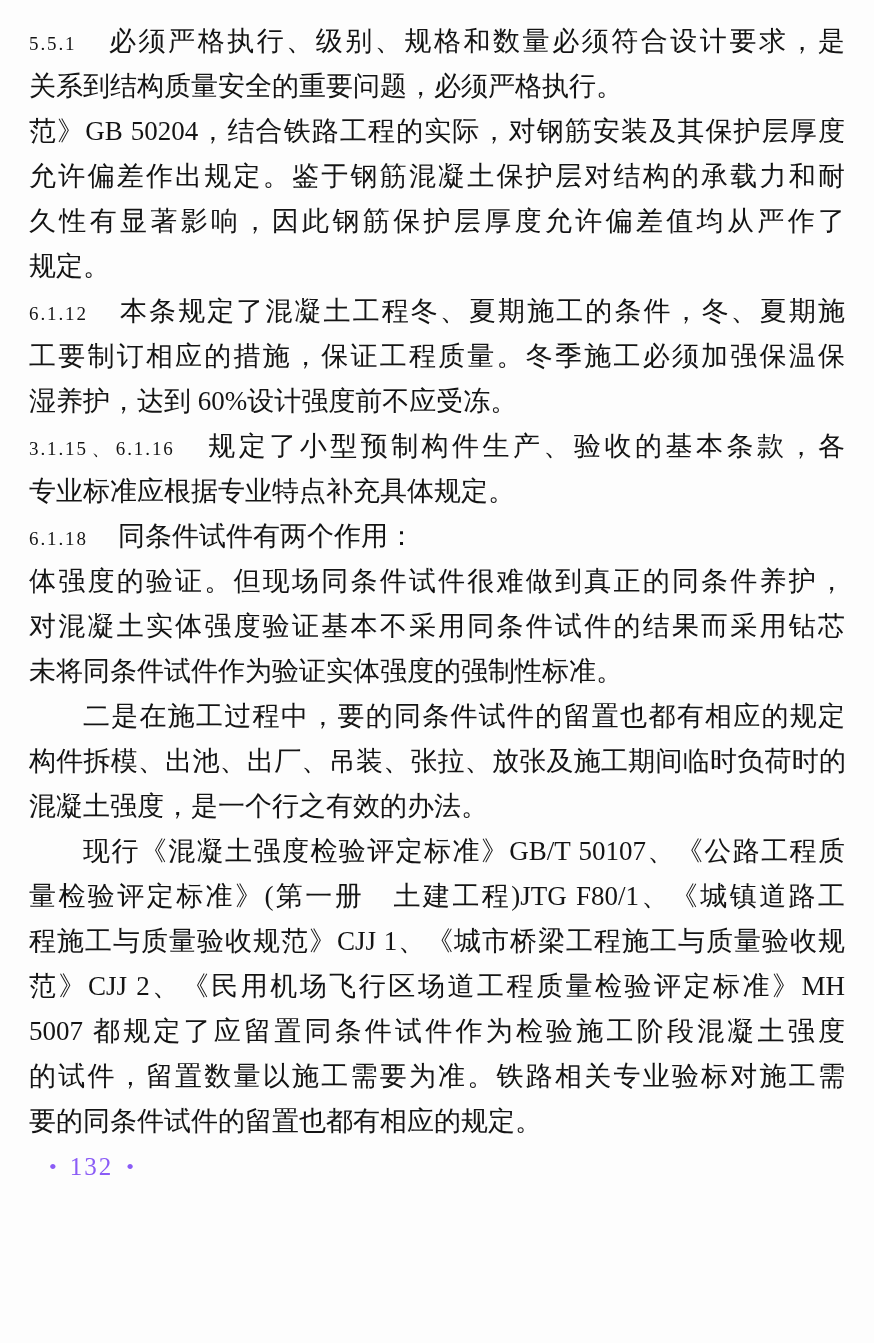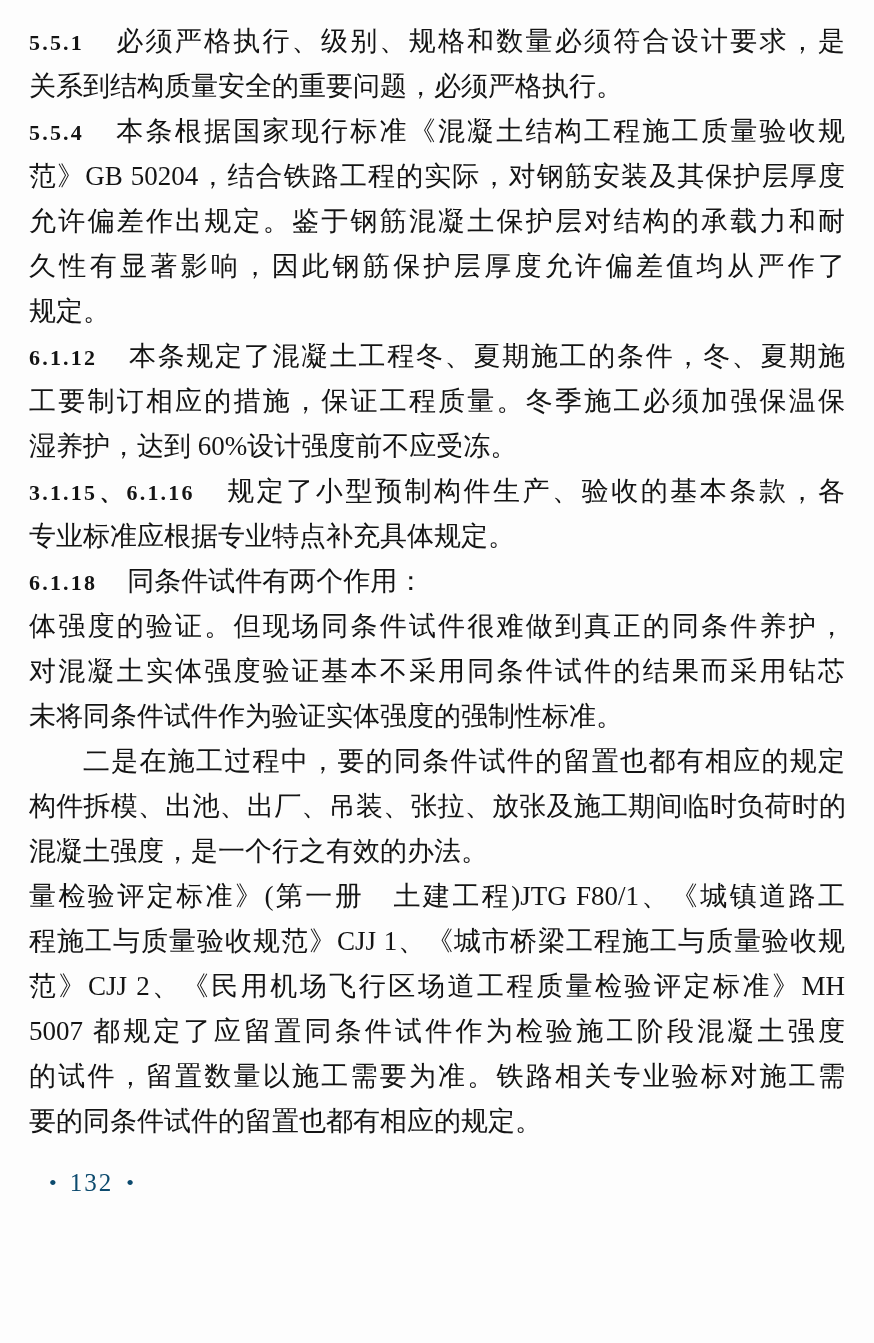--- a/index.html
+++ b/index.html
@@ -19,44 +19,43 @@
     line-height: 45px;
     font-size: 27px;
     text-align: justify;
     white-space: nowrap;
   }
   .jl { text-align-last: justify; -moz-text-align-last: justify; text-justify: inter-ideograph; }
   .nl { text-align-last: left; }
   .ind { text-indent: 54px; }
   .compress { letter-spacing: -1px; }
   .num {
-    font-weight: bold;
+    font-weight: normal;
     letter-spacing: 0.1em;
     margin-right: 30px;
-    font-size: 22px;
+    font-size: 19px;
   }
   .footer {
-    margin-top: 24px;
+    margin-top: 8px;
     padding-left: 20px;
     font-size: 25px;
     line-height: 30px;
-    color: #0c4a6e;
+    color: #8b5cf6;
   }
   .footer .bullet { font-size: 22px; vertical-align: 1px; }
   .footer .pn { margin: 0 13px; letter-spacing: 2px; }
 </style>
 </head>
 <body>
 
 <div class="page">
 
   <div class="line jl"><b class="num">5.5.1</b><span>必须严格执行、级别、规格和数量必须符合设计要求，是</span></div>
   <div class="line nl"><span>关系到结构质量安全的重要问题，必须严格执行。</span></div>
 
-  <div class="line jl"><b class="num">5.5.4</b><span>本条根据国家现行标准《混凝土结构工程施工质量验收规</span></div>
   <div class="line jl"><span>范》GB 50204，结合铁路工程的实际，对钢筋安装及其保护层厚度</span></div>
   <div class="line jl"><span>允许偏差作出规定。鉴于钢筋混凝土保护层对结构的承载力和耐</span></div>
   <div class="line jl"><span>久性有显著影响，因此钢筋保护层厚度允许偏差值均从严作了</span></div>
   <div class="line nl"><span>规定。</span></div>
 
   <div class="line jl"><b class="num">6.1.12</b><span>本条规定了混凝土工程冬、夏期施工的条件，冬、夏期施</span></div>
   <div class="line jl"><span>工要制订相应的措施，保证工程质量。冬季施工必须加强保温保</span></div>
   <div class="line nl"><span>湿养护，达到 60%设计强度前不应受冻。</span></div>
 
   <div class="line jl"><b class="num">3.1.15、6.1.16</b><span>规定了小型预制构件生产、验收的基本条款，各</span></div>
@@ -65,20 +64,21 @@
   <div class="line nl"><b class="num">6.1.18</b><span>同条件试件有两个作用：</span></div>
 
   <div class="line jl"><span>体强度的验证。但现场同条件试件很难做到真正的同条件养护，</span></div>
   <div class="line jl"><span>对混凝土实体强度验证基本不采用同条件试件的结果而采用钻芯</span></div>
   <div class="line nl"><span>未将同条件试件作为验证实体强度的强制性标准。</span></div>
 
   <div class="line jl ind"><span>二是在施工过程中，要的同条件试件的留置也都有相应的规定</span></div>
   <div class="line jl compress"><span>构件拆模、出池、出厂、吊装、张拉、放张及施工期间临时负荷时的</span></div>
   <div class="line nl"><span>混凝土强度，是一个行之有效的办法。</span></div>
 
+  <div class="line jl ind"><span>现行《混凝土强度检验评定标准》GB/T 50107、《公路工程质</span></div>
   <div class="line jl"><span>量检验评定标准》(第一册　土建工程)JTG F80/1、《城镇道路工</span></div>
   <div class="line jl"><span>程施工与质量验收规范》CJJ 1、《城市桥梁工程施工与质量验收规</span></div>
   <div class="line jl"><span>范》CJJ 2、《民用机场飞行区场道工程质量检验评定标准》MH</span></div>
   <div class="line jl"><span>5007 都规定了应留置同条件试件作为检验施工阶段混凝土强度</span></div>
   <div class="line jl"><span>的试件，留置数量以施工需要为准。铁路相关专业验标对施工需</span></div>
   <div class="line nl"><span>要的同条件试件的留置也都有相应的规定。</span></div>
 
   <div class="footer">
     <span class="bullet">•</span><span class="pn">132</span><span class="bullet">•</span>
   </div>

